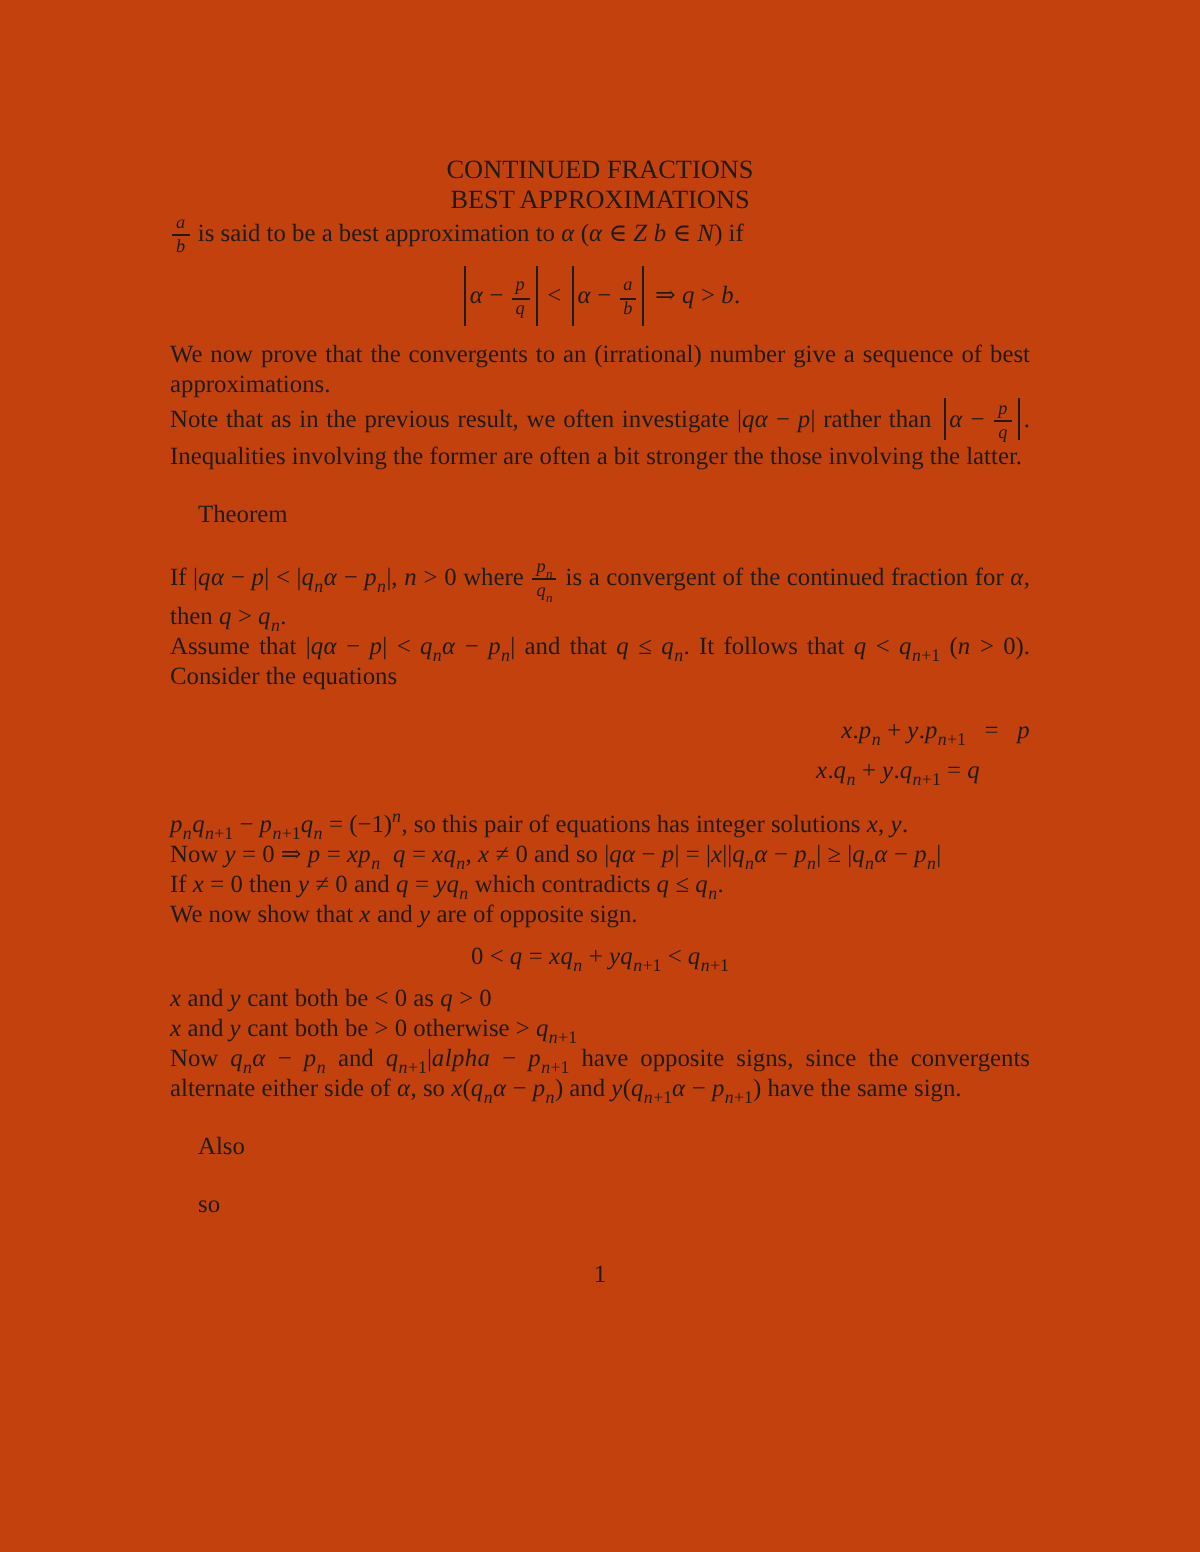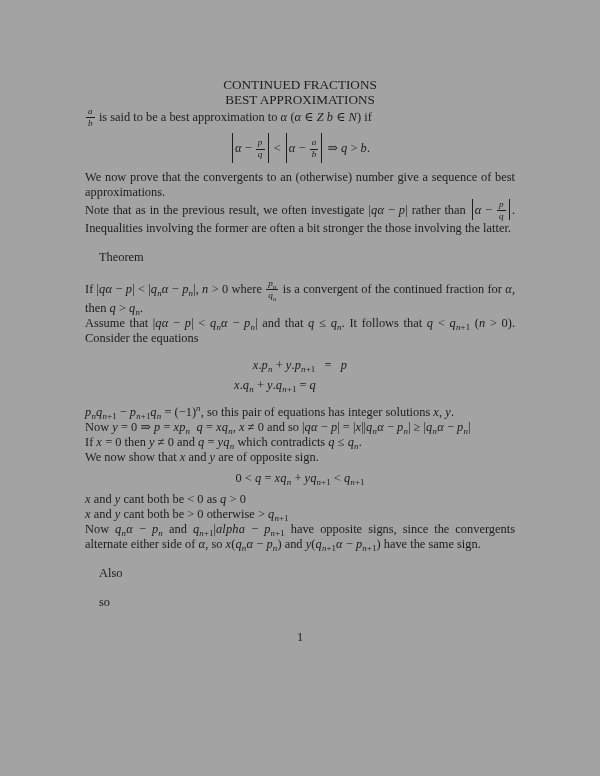--- a/index.html
+++ b/index.html
@@ -1,34 +1,34 @@
 <!DOCTYPE html>
 <html><head>
 <meta charset="utf-8">
 <style>
   html,body{margin:0;padding:0;background:#ffffff;}
   .sheet{
     position:relative;
     width:600px;height:776px;
     box-sizing:border-box;
     padding:77px 85px 0 85px;
-    background:#a3a3a3;
+    background:#c2410c;
     color:#1c1c1c;
     font-family:"Liberation Serif","DejaVu Serif",serif;
     font-size:12.4px;
     line-height:15px;
     overflow:hidden;
   }
   .title-line{text-align:center;font-size:13.2px;line-height:15px;}
   p.body{margin:0;text-align:justify;text-justify:inter-word;}
   p.plain{margin:14px;text-align:left;}
   .lead{margin-top:11px;}
   .equation{text-align:center;margin:6px 0;}
   .eq-pair{margin:9px 0 10px 0;}
-  .eqline{text-align:center;line-height:20px;}
+  .eqline{text-align:right;line-height:20px;}
   .shift-left{position:relative;left:-25px;}
   .eq-final{margin:10px 0 8px 0;}
   .page-number{text-align:center;margin-top:20px;}
   sub,sup{font-size:0.72em;line-height:0;}
   i{letter-spacing:0.2px;}
   .frac{
     display:inline-block;vertical-align:-0.55em;text-align:center;
     line-height:1.05;font-size:0.74em;padding:0 1px;
   }
   .frac .num{display:block;border-bottom:1px solid currentColor;padding:0 2px 0.5px 2px;}
@@ -44,21 +44,21 @@
 
 <div class="sheet">
 
   <div class="title-line">CONTINUED FRACTIONS</div>
   <div class="title-line">BEST APPROXIMATIONS</div>
 
   <p class="body lead"><span class="frac"><span class="num"><i>a</i></span><span class="den"><i>b</i></span></span> is said to be a best approximation to <i>α</i> (<i>α</i> ∈ <i>Z</i> <i>b</i> ∈ <i>N</i>) if</p>
 
   <div class="equation"><span class="tbar"></span><i>α</i> − <span class="frac"><span class="num"><i>p</i></span><span class="den"><i>q</i></span></span><span class="tbar"></span> &lt; <span class="tbar"></span><i>α</i> − <span class="frac"><span class="num"><i>a</i></span><span class="den"><i>b</i></span></span><span class="tbar"></span> ⇒ <i>q</i> &gt; <i>b</i>.</div>
 
-  <p class="body">We now prove that the convergents to an (otherwise) number give a sequence of best approximations.</p>
+  <p class="body">We now prove that the convergents to an (irrational) number give a sequence of best approximations.</p>
 
   <p class="body">Note that as in the previous result, we often investigate |<i>qα</i> − <i>p</i>| rather than <span class="tbar"></span><i>α</i> − <span class="frac"><span class="num"><i>p</i></span><span class="den"><i>q</i></span></span><span class="tbar"></span>. Inequalities involving the former are often a bit stronger the those involving the latter.</p>
 
   <p class="plain">Theorem</p>
 
   <p class="body">If |<i>qα</i> − <i>p</i>| &lt; |<i>q</i><sub><i>n</i></sub><i>α</i> − <i>p</i><sub><i>n</i></sub>|, <i>n</i> &gt; 0 where <span class="frac"><span class="num"><i>p</i><sub><i>n</i></sub></span><span class="den"><i>q</i><sub><i>n</i></sub></span></span> is a convergent of the continued fraction for <i>α</i>, then <i>q</i> &gt; <i>q</i><sub><i>n</i></sub>.</p>
 
 
   <p class="body">Assume that |<i>qα</i> − <i>p</i>| &lt; <i>q</i><sub><i>n</i></sub><i>α</i> − <i>p</i><sub><i>n</i></sub>| and that <i>q</i> ≤ <i>q</i><sub><i>n</i></sub>. It follows that <i>q</i> &lt; <i>q</i><sub><i>n</i>+1</sub> (<i>n</i> &gt; 0). Consider the equations</p>
 

